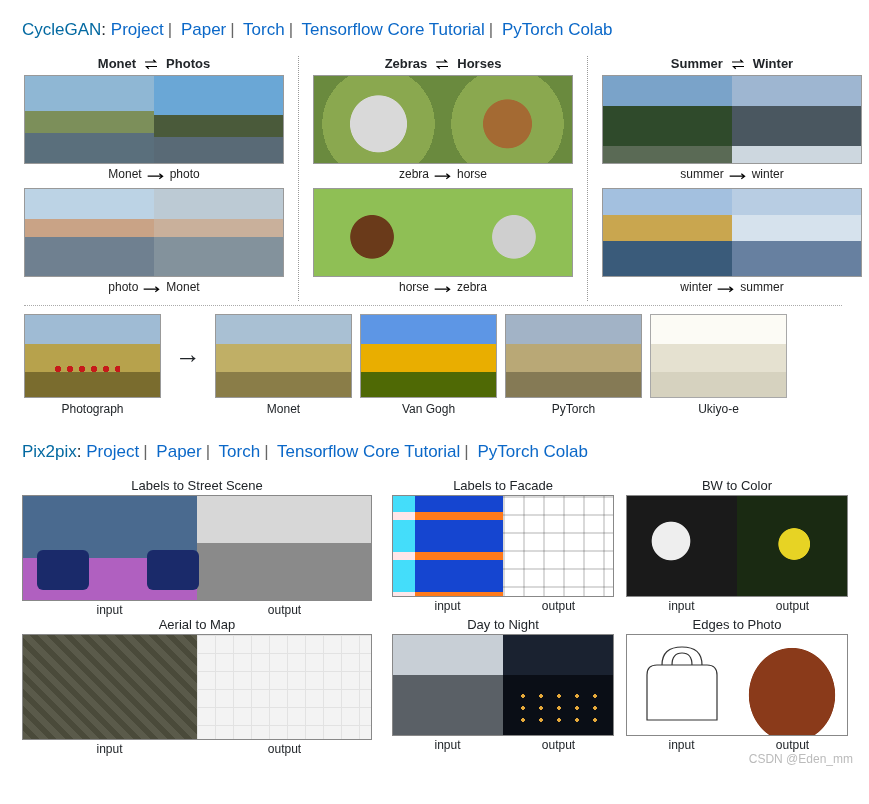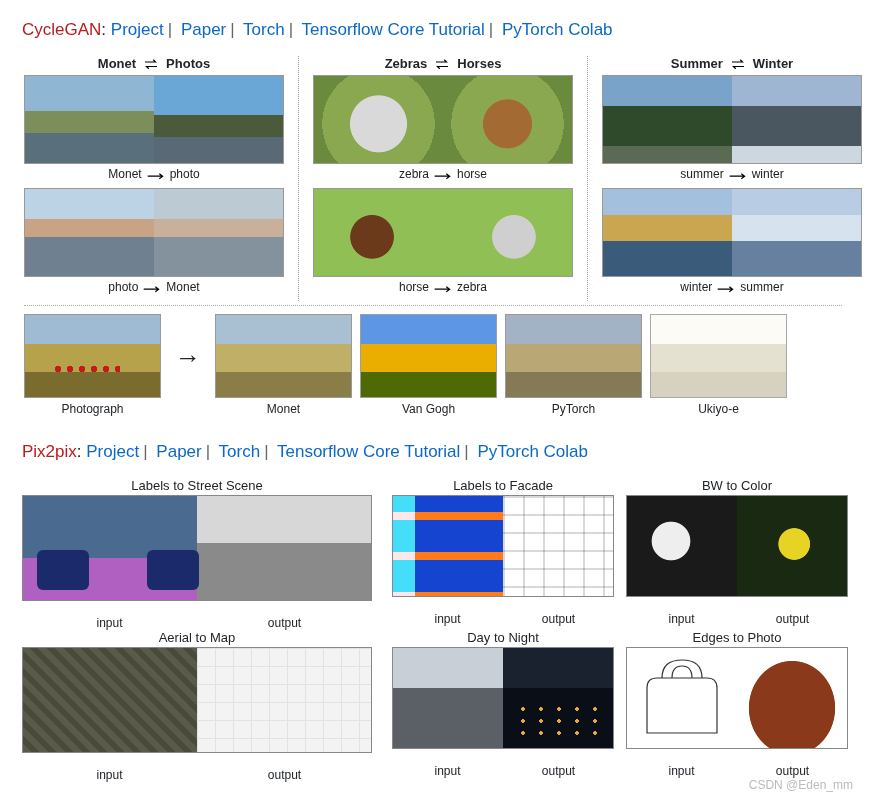--- a/index.html
+++ b/index.html
@@ -7,21 +7,21 @@
     margin: 0;
     padding: 20px 22px;
     font-family: "Segoe UI", Arial, sans-serif;
     font-size: 15px;
     color: #212529;
     background: #fff;
     width: 869px;
     position: relative;
   }
   .section-title { margin: 0 0 16px 0; font-size: 17px; font-weight: 400; }
-  .section-title .proj { color: #b91c1c; }
+  .section-title .proj { color: #0369a1; }
   .section-title a { color: #0b68c8; text-decoration: none; cursor: pointer; }
   .sep { color: #666; margin: 0 4px; }
 
   .cg-block { width: 818px; margin-left: 2px; }
   .cg-row { display: flex; gap: 14px; }
   .cg-col { flex: 1; display: flex; flex-direction: column; align-items: center; }
   .cg-head { font-size: 13px; font-weight: 700; margin-bottom: 4px; display: flex; align-items: center; gap: 6px; }
   .swap-icon { width: 18px; height: 12px; display: inline-block; }
   .arrow-icon { width: 20px; height: 10px; display: inline-block; }
   .pair { display: flex; border: 1px solid #999; }
@@ -36,21 +36,21 @@
   .style-label { font-size: 12px; margin-top: 4px; }
   .big-arrow { font-size: 26px; padding: 0 6px 22px; }
 
   .p2p-block { width: 820px; margin-top: 12px; }
   .p2p-item { width: 350px; display: flex; flex-direction: column; align-items: center; }
   .p2p-narrow { width: 222px; }
   .p2p-title { font-size: 13px; margin-bottom: 2px; }
   .p2p-pair { display: flex; border: 1px solid #888; }
   .p2p-pair .ti { height: 104px; width: 174px; }
   .p2p-narrow .p2p-pair .ti { width: 110px; height: 100px; }
-  .p2p-cap { display: flex; width: 100%; font-size: 12px; margin-top: 15px; }
+  .p2p-cap { display: flex; width: 100%; font-size: 12px; margin-top: 2px; }
   .p2p-cap span { flex: 1; text-align: center; }
 
   .watermark { position: absolute; right: 16px; bottom: 10px; font-size: 12px; color: #bbb; font-family: Arial, sans-serif; }
 
   
   .t-monet     { background: linear-gradient(#8fb7d4 40%, #7c8f5a 40% 65%, #5a6f7c 65%); }
   .t-photo     { background: linear-gradient(#6aa7d6 45%, #4a5a3a 45% 70%, #596a76 70%); }
   .t-buildings { background: linear-gradient(#bcd3e5 35%, #c9a386 35% 55%, #6f8090 55%); }
   .t-buildings2{ background: linear-gradient(#c7d7e3 35%, #d6b9a0 35% 55%, #8495a1 55%); filter:contrast(.85); }
   .t-zebra     { background: radial-gradient(circle at 50% 55%, #d9d9d9 0 35%, #8aa84f 36% 70%, #6a8a3e 70%); }

